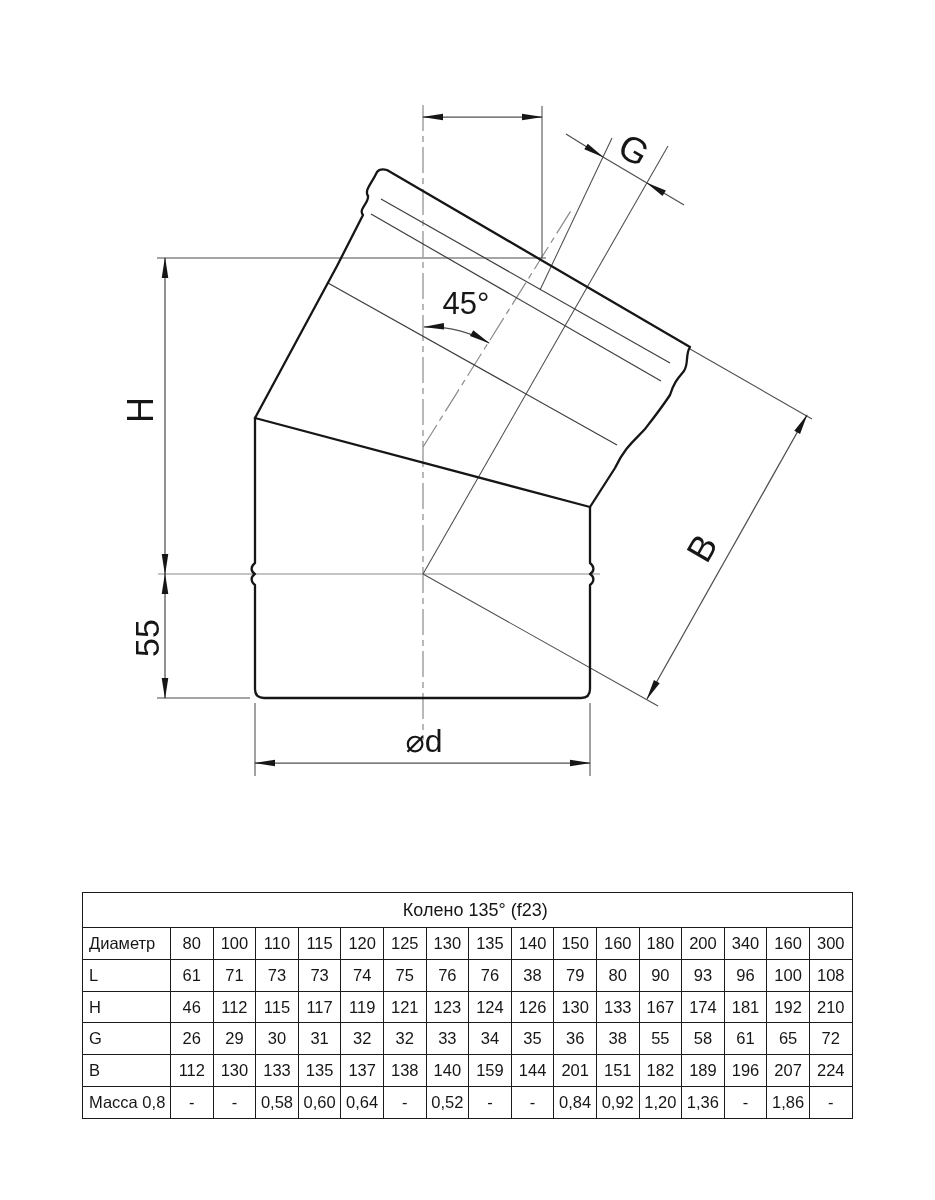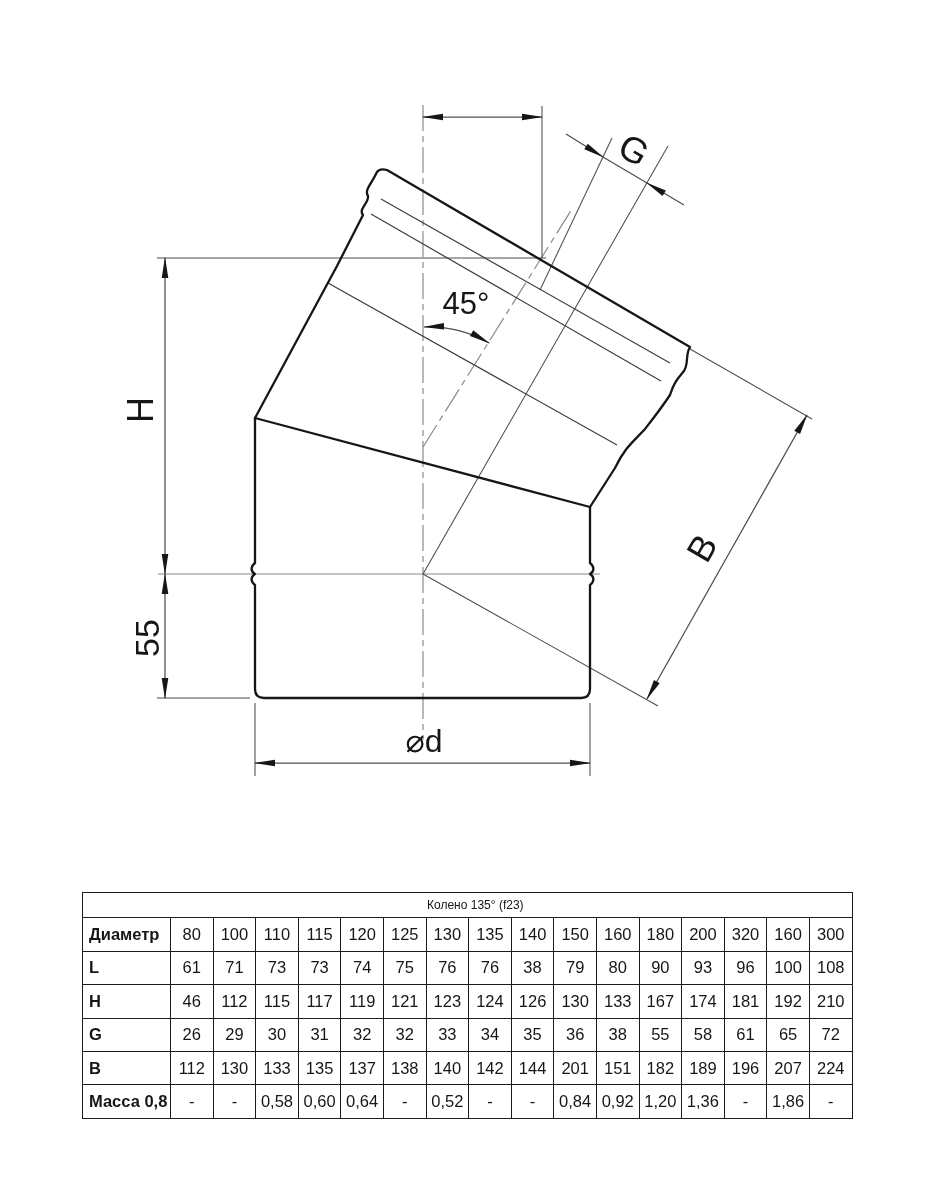--- a/index.html
+++ b/index.html
@@ -31,24 +31,24 @@
   }
   .spec-table td{
     border:1.6px solid #1b1b1b;
     text-align:center;vertical-align:middle;
     font-size:16.5px;
     padding:0;
     white-space:nowrap;
     overflow:hidden;
   }
   .spec-table td.rowlabel{
-    text-align:left;padding-left:6px;font-weight:bold;
+    text-align:left;padding-left:6px;
   }
   .spec-table td.title-cell{
-    font-size:12px;text-align:center;padding-left:16px;
+    font-size:18px;text-align:center;padding-left:16px;
   }
 </style>
 </head>
 <body>
 
 <div class="page">
 
   <svg class="drawing-svg" width="935" height="860" viewBox="0 0 935 860">
 
     <defs>
@@ -135,21 +135,21 @@
           <td>115</td>
           <td>120</td>
           <td>125</td>
           <td>130</td>
           <td>135</td>
           <td>140</td>
           <td>150</td>
           <td>160</td>
           <td>180</td>
           <td>200</td>
-          <td>320</td>
+          <td>340</td>
           <td>160</td>
           <td>300</td>
         </tr>
         <tr>
           <td class="rowlabel">L</td>
           <td>61</td>
           <td>71</td>
           <td>73</td>
           <td>73</td>
           <td>74</td>
@@ -205,21 +205,21 @@
         </tr>
         <tr>
           <td class="rowlabel">B</td>
           <td>112</td>
           <td>130</td>
           <td>133</td>
           <td>135</td>
           <td>137</td>
           <td>138</td>
           <td>140</td>
-          <td>142</td>
+          <td>159</td>
           <td>144</td>
           <td>201</td>
           <td>151</td>
           <td>182</td>
           <td>189</td>
           <td>196</td>
           <td>207</td>
           <td>224</td>
         </tr>
         <tr>

